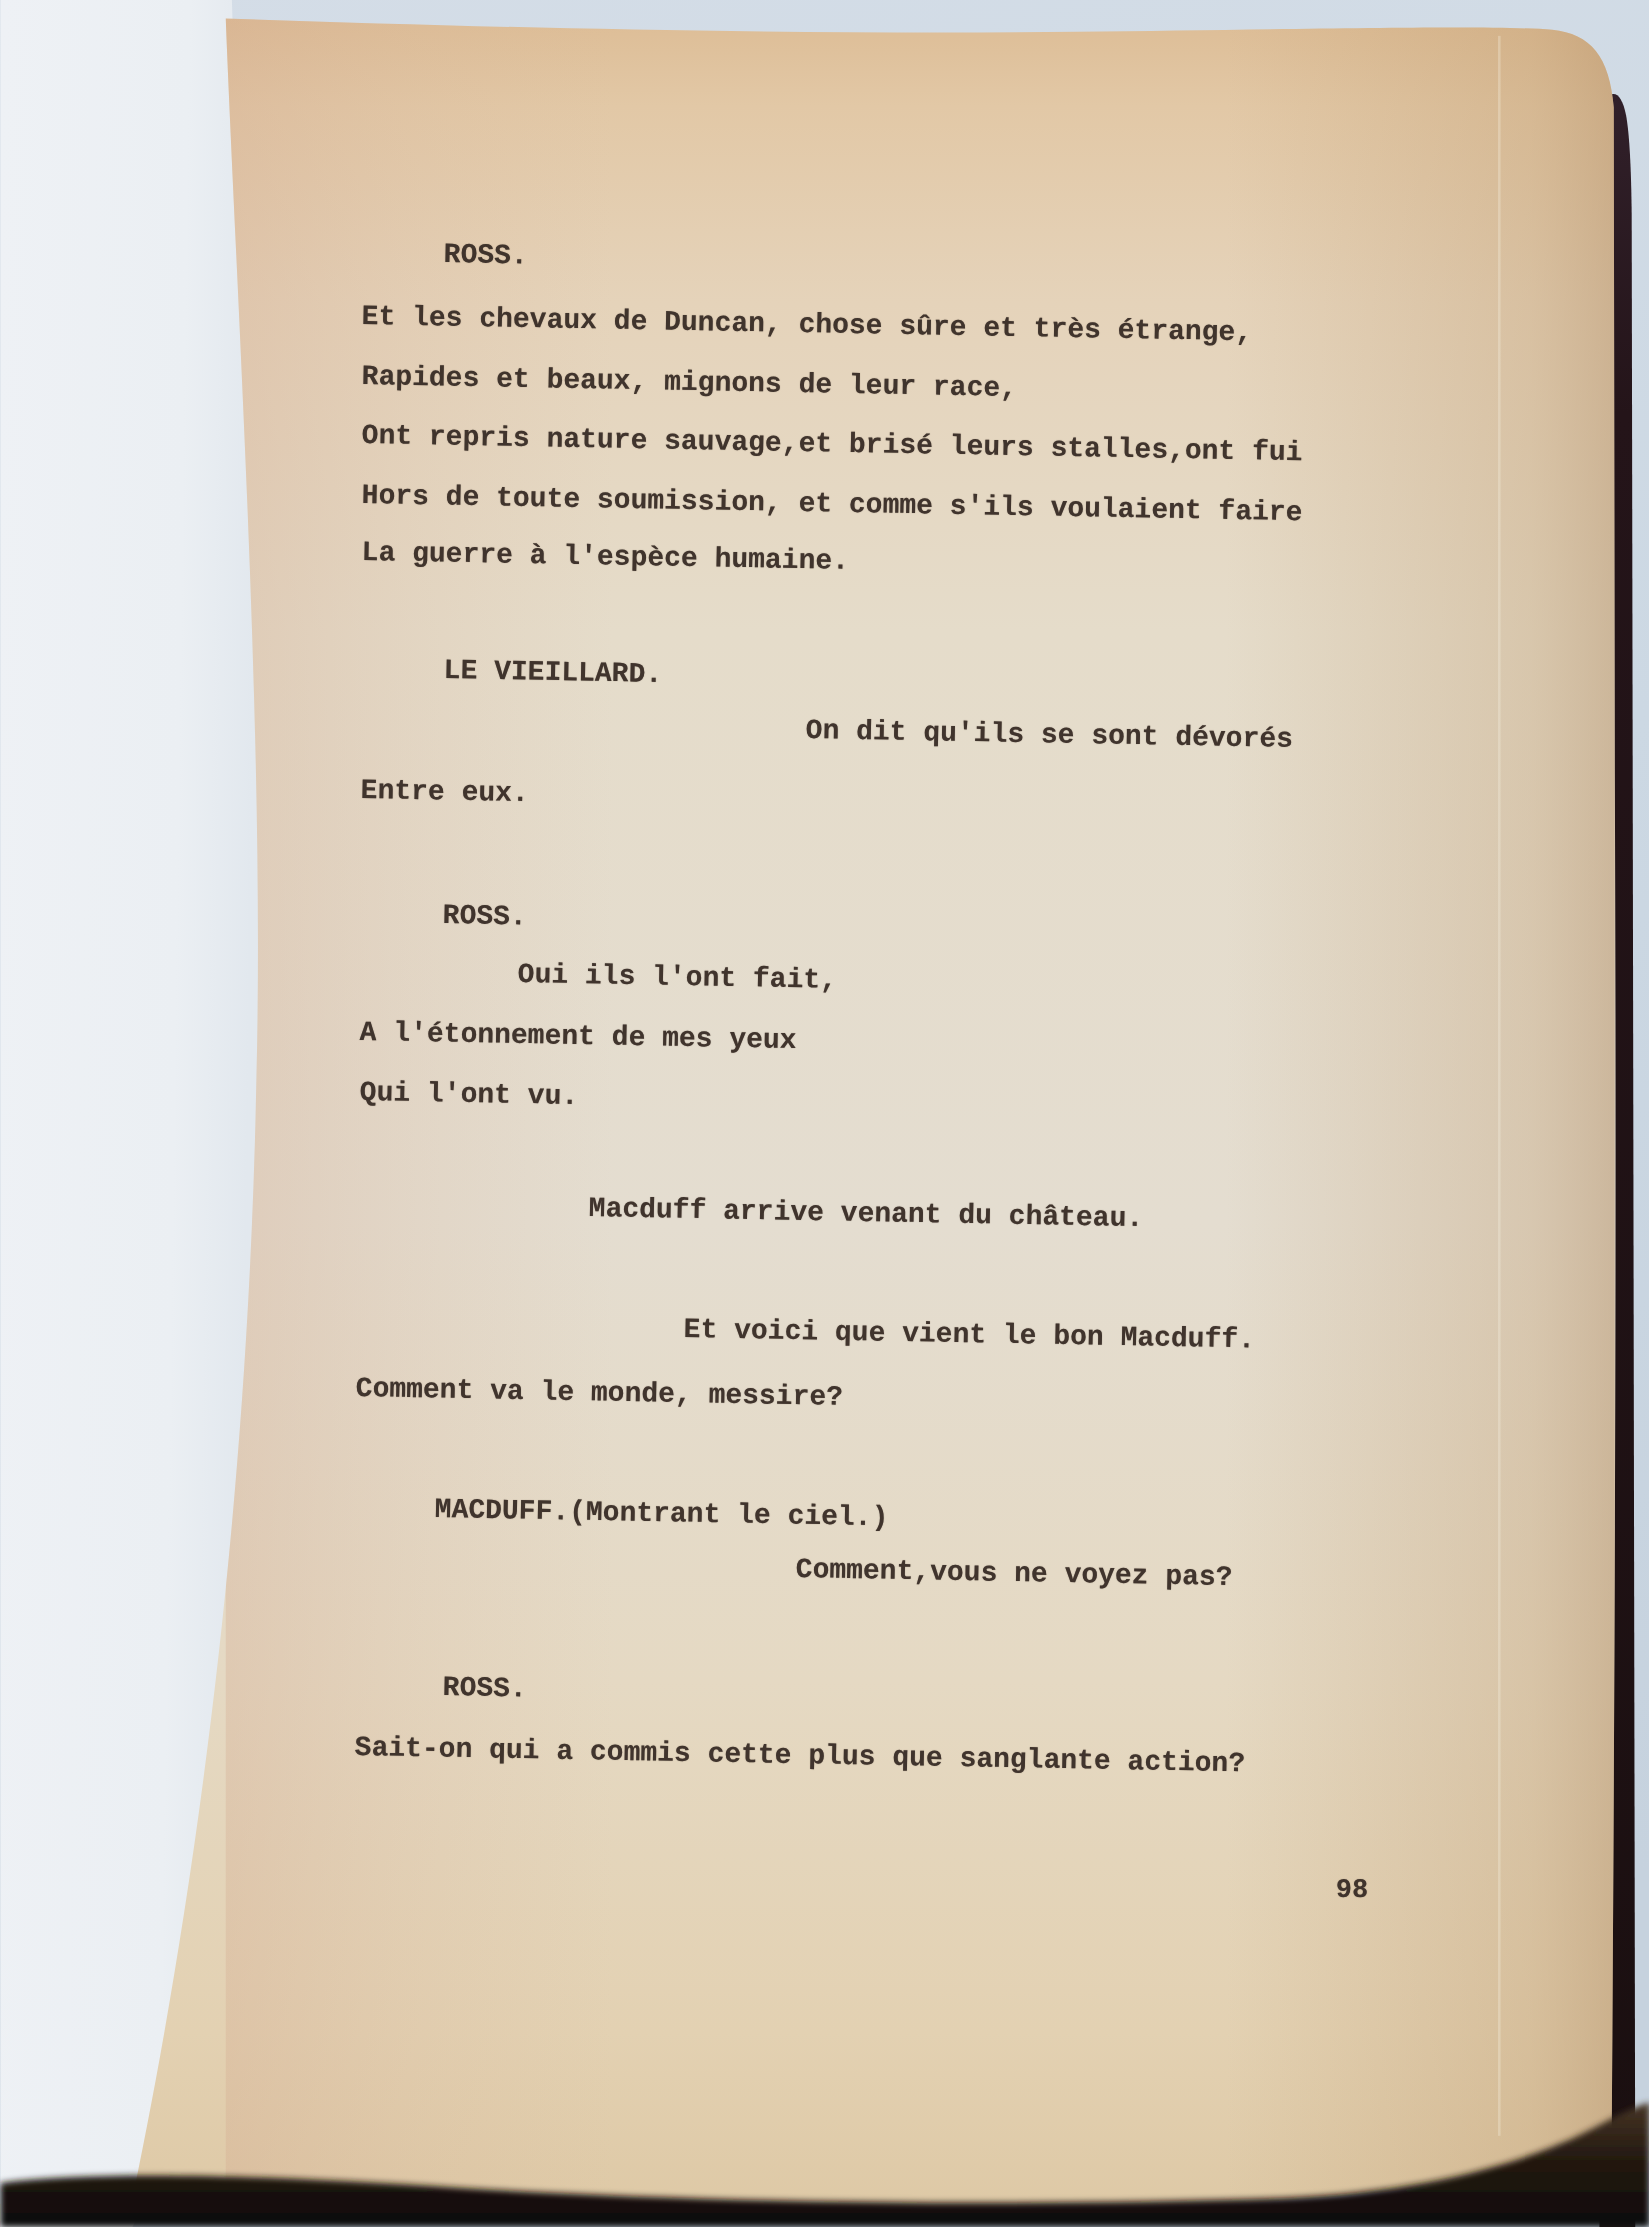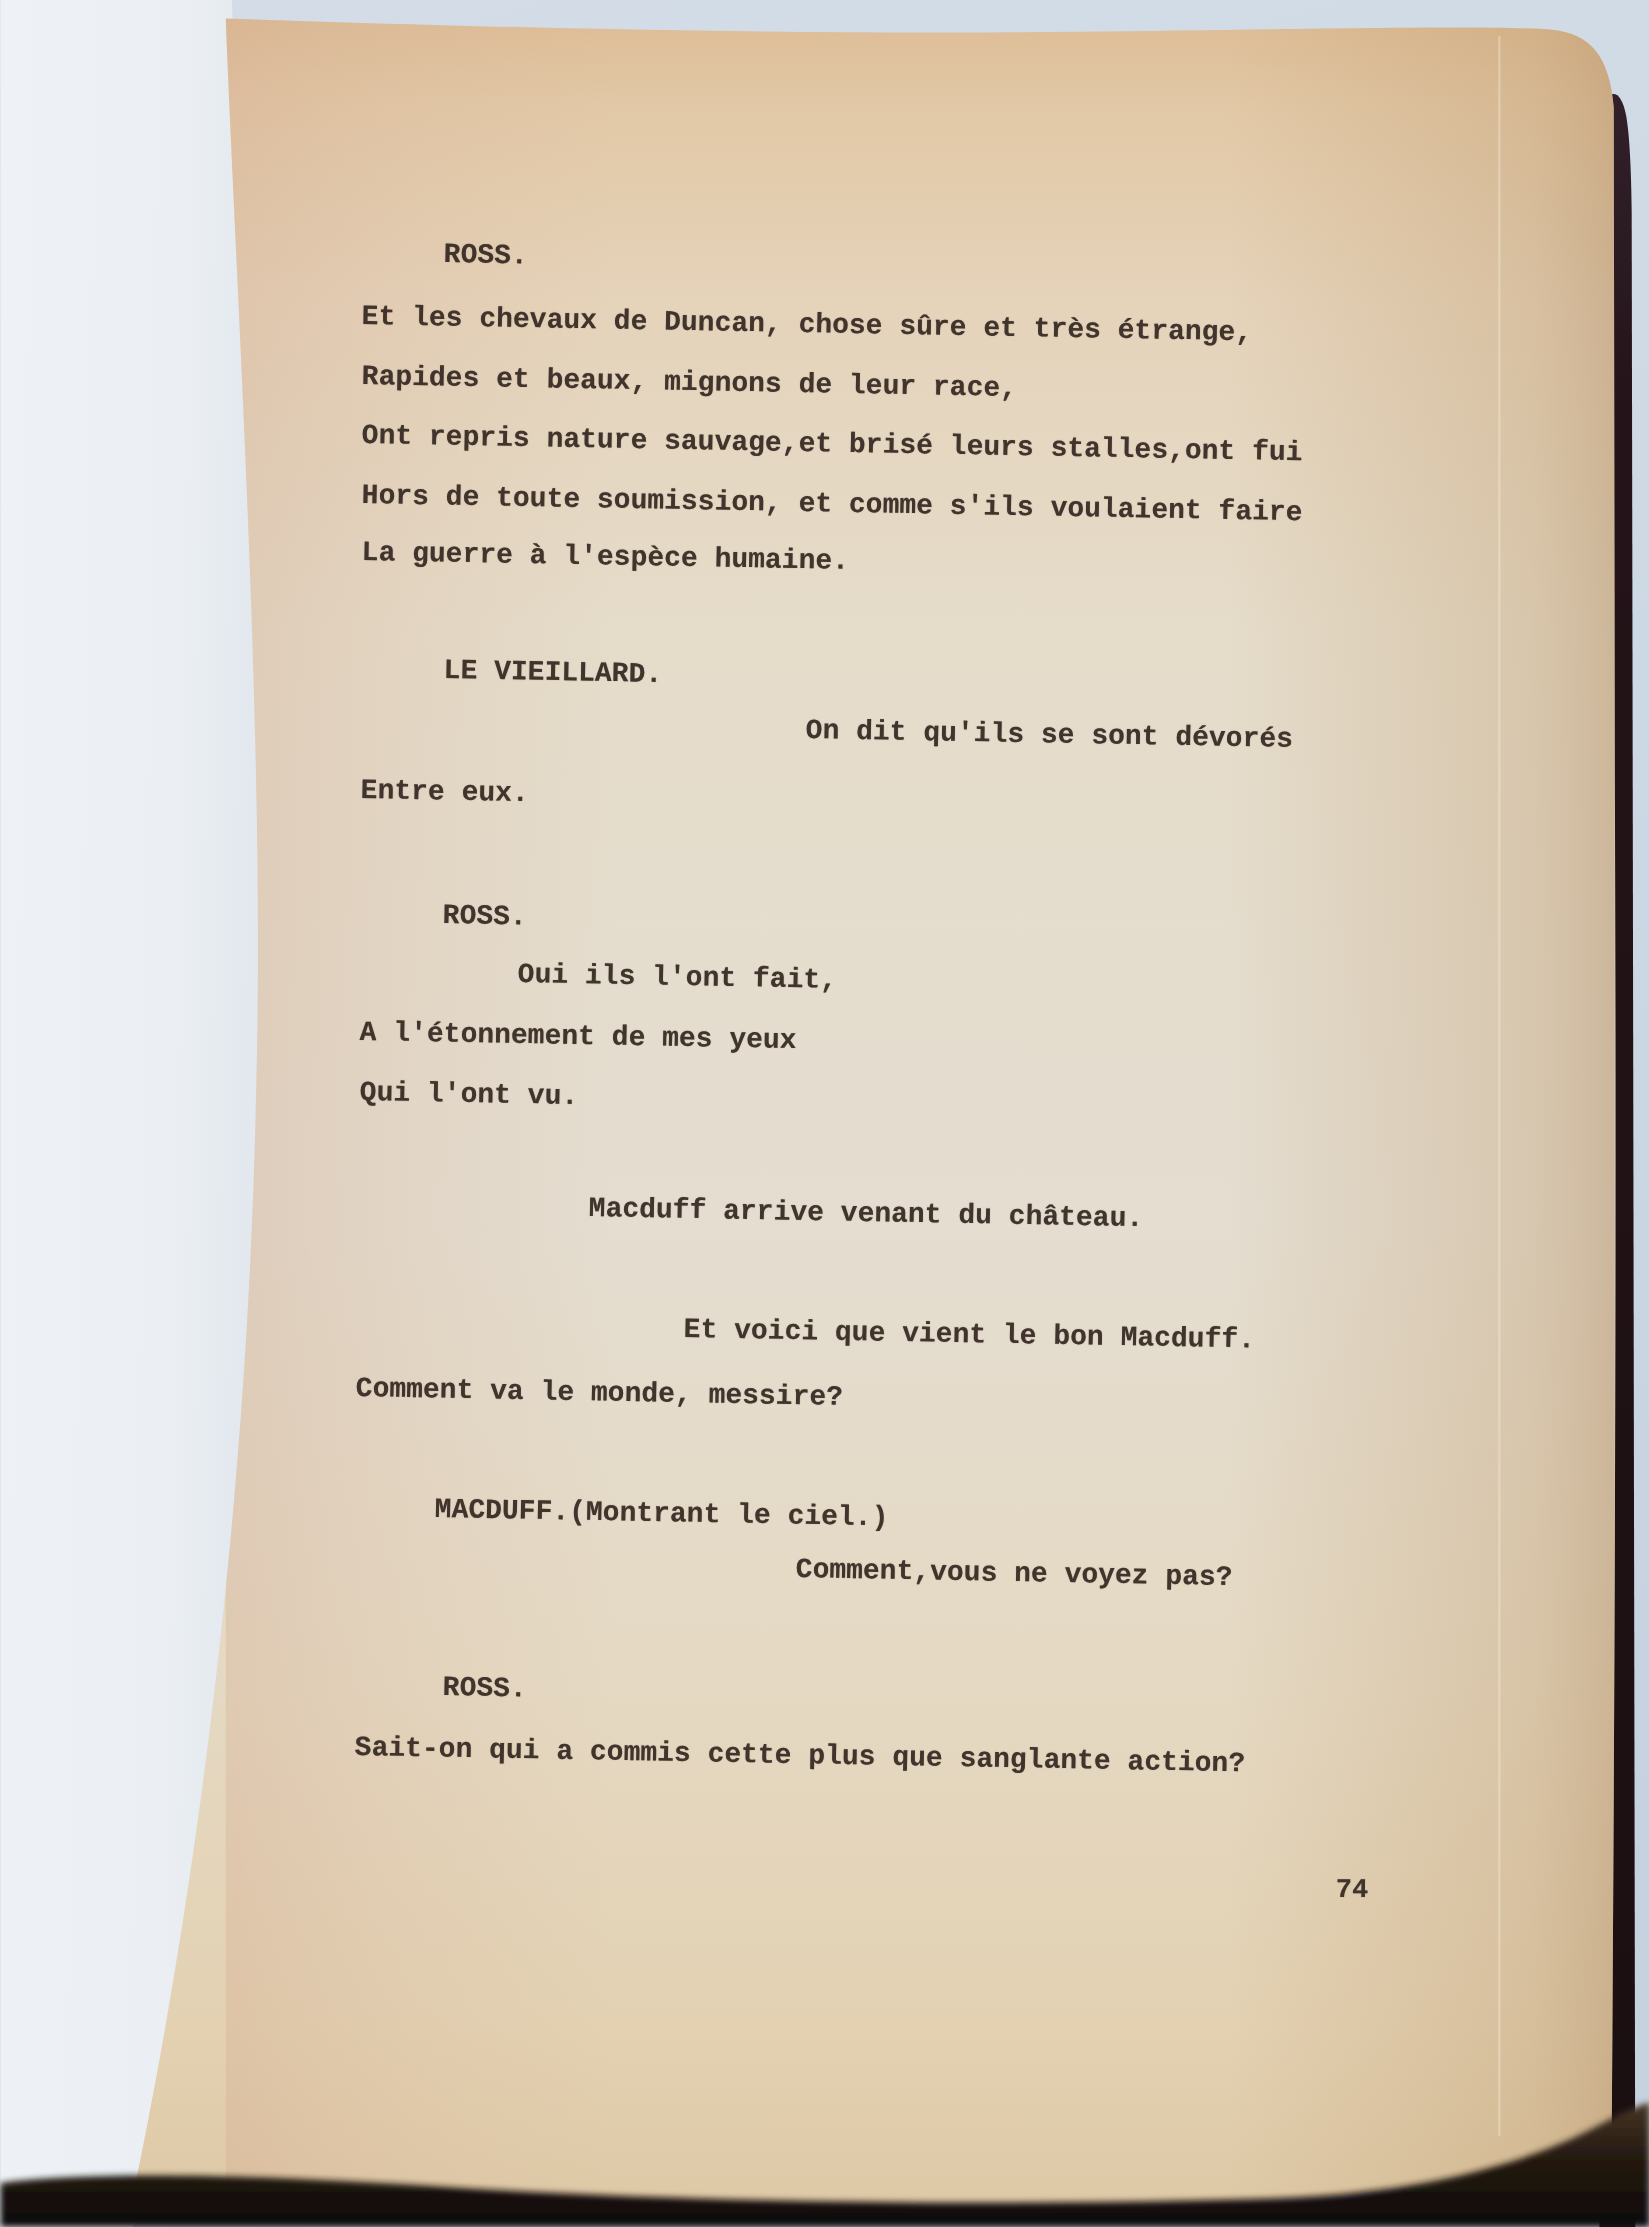--- a/index.html
+++ b/index.html
@@ -164,17 +164,17 @@
 
     <div class="txt" style="left:684px; top:1314px">Et voici que vient le bon Macduff.</div>
     <div class="txt" style="left:356px; top:1373px">Comment va le monde, messire?</div>
 
     <div class="txt" style="left:435px; top:1494px">MACDUFF.(Montrant le ciel.)</div>
     <div class="txt" style="left:796px; top:1554px">Comment,vous ne voyez pas?</div>
 
     <div class="txt" style="left:443px; top:1672px">ROSS.</div>
     <div class="txt" style="left:355px; top:1732px">Sait-on qui a commis cette plus que sanglante action?</div>
 
-    <div class="txt pgnum" style="left:1336px; top:1875px">74</div>
+    <div class="txt pgnum" style="left:1336px; top:1875px">98</div>
   </div>
 
 </div>
 
 
 </body></html>

